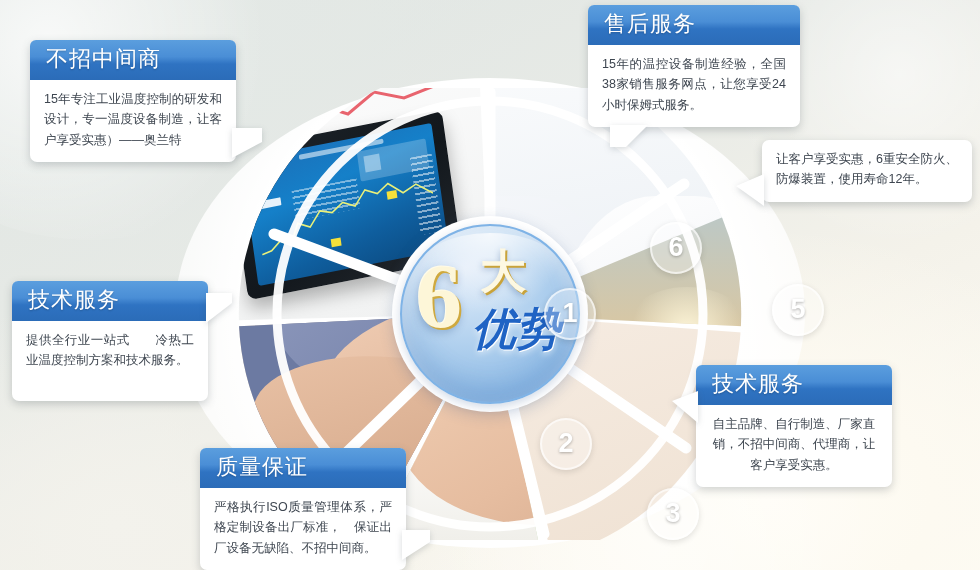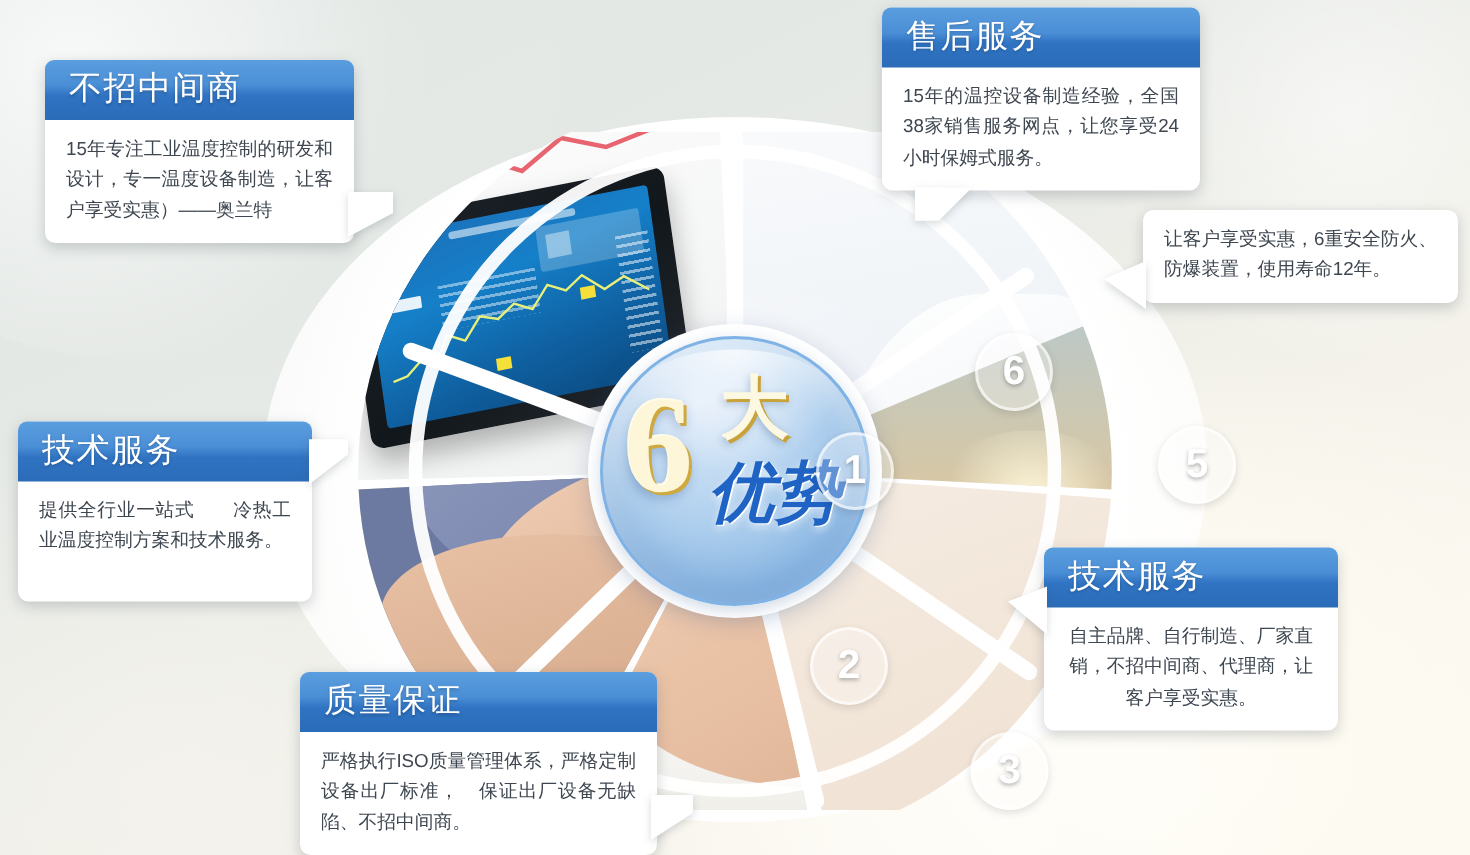--- a/index.html
+++ b/index.html
@@ -329,21 +329,21 @@
   }
 
   #card-software{left:696px;top:365px;width:196px;}
   #card-software .tail{
     left:-24px;top:26px;
     border-top:10px solid transparent;
     border-bottom:22px solid transparent;
     border-right:26px solid #ffffff;
   }
 
-  #card-quality{left:200px;top:448px;width:238px;}
+  #card-quality{left:200px;top:448px;width:206px;}
   #card-quality .tail{
     right:-24px;bottom:10px;
     border-top:12px solid #ffffff;
     border-bottom:18px solid transparent;
     border-left:28px solid #ffffff;
   }
 
   #card-tech{left:12px;top:281px;width:196px;}
   #card-tech .tail{
     right:-24px;top:12px;

